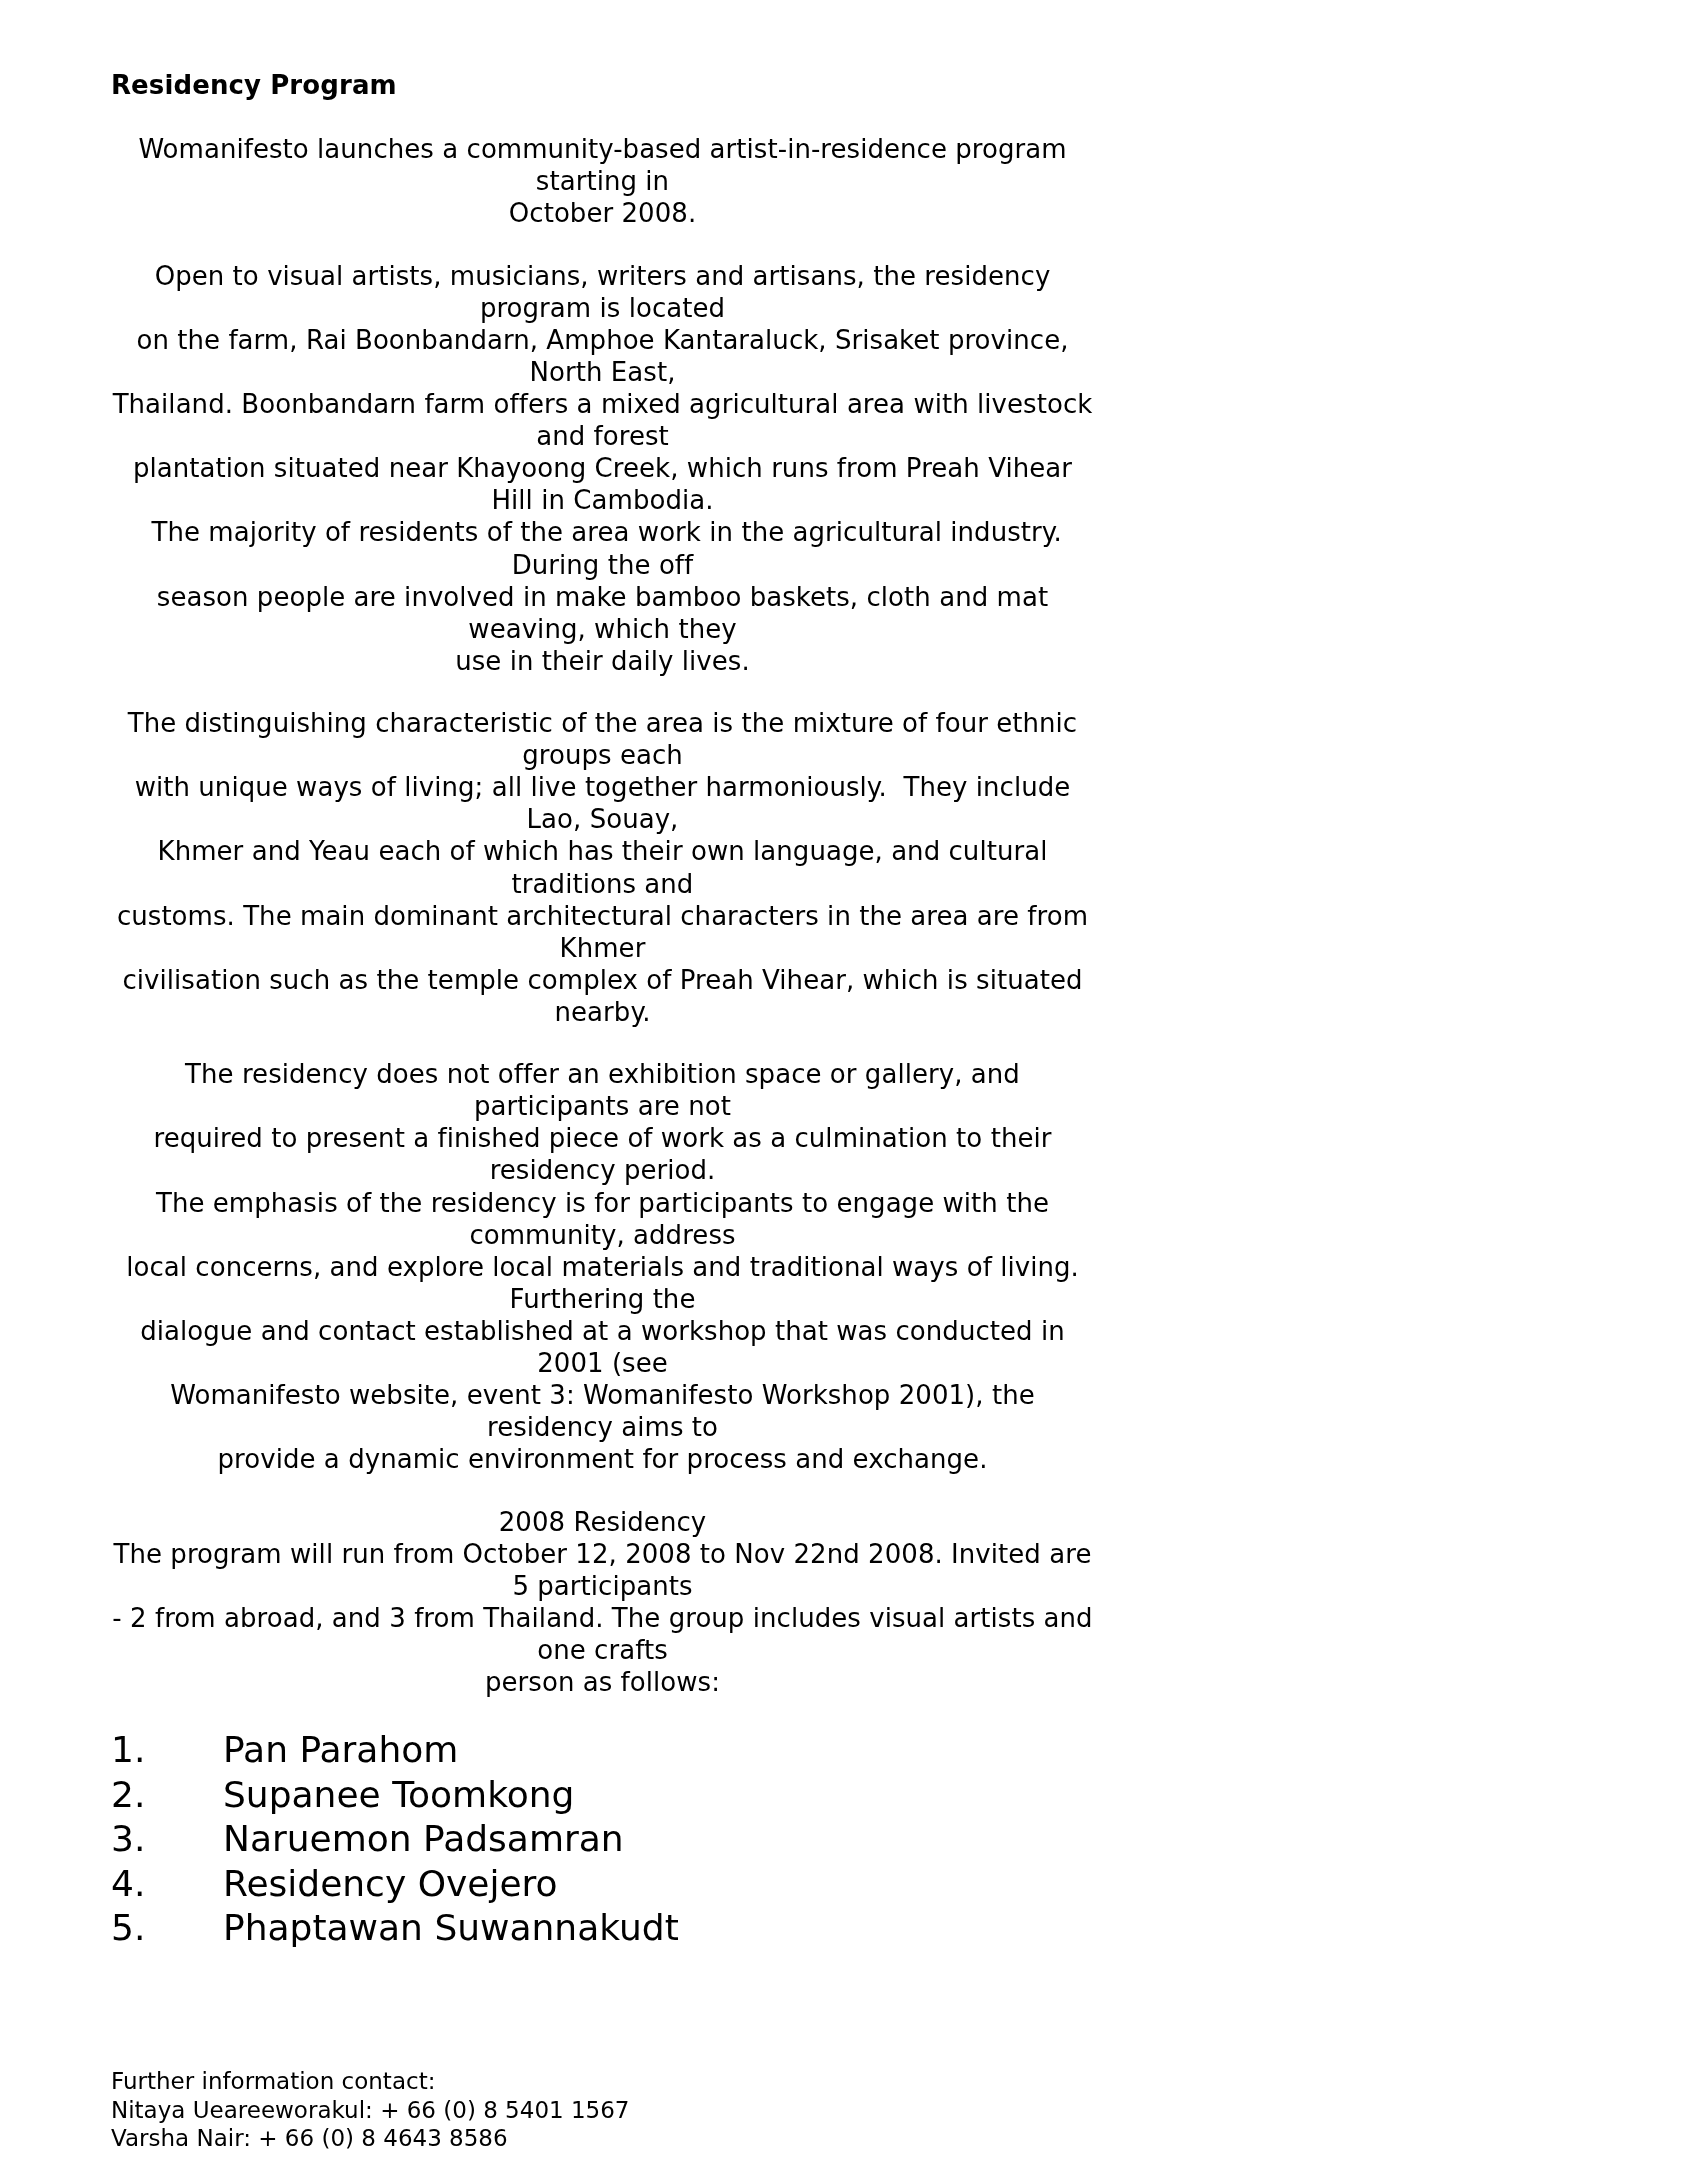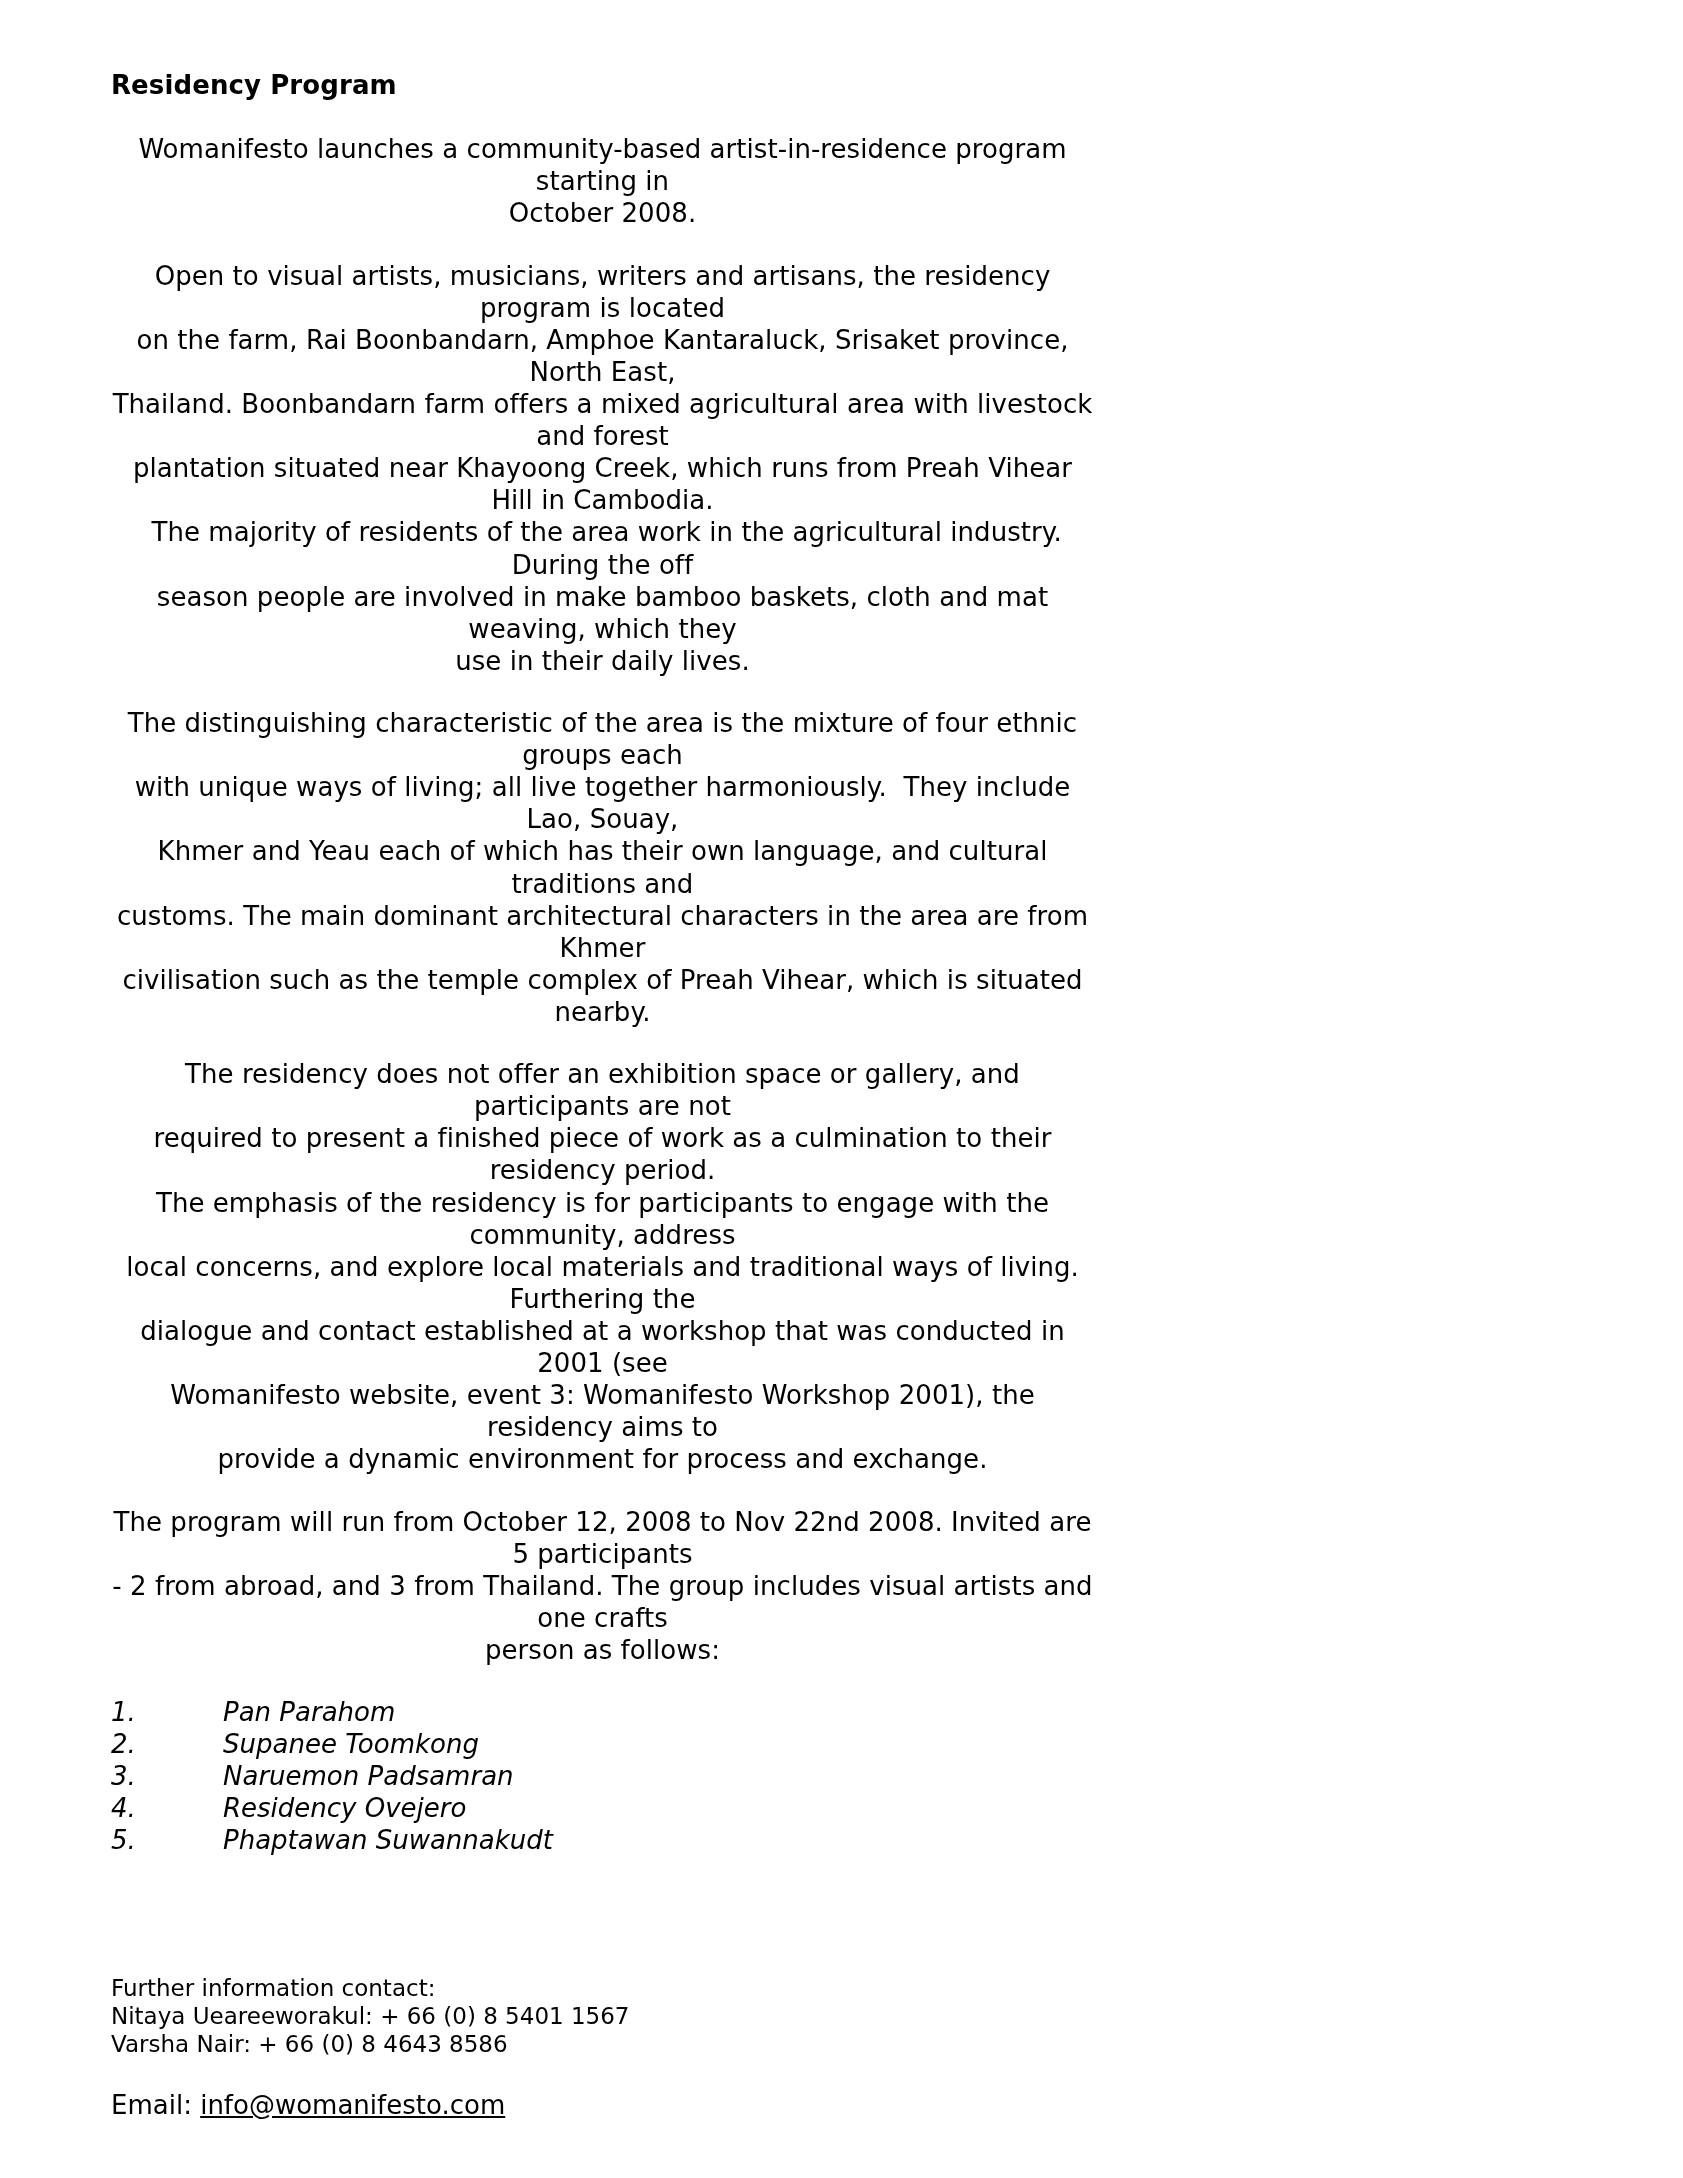--- a/index.html
+++ b/index.html
@@ -41,23 +41,22 @@
   p.para.tight {
     margin-bottom: 0;
   }
   .spacer-sm { height: 30px; }
   .spacer-xl { height: 117px; }
 
   ol.participants {
     list-style: none;
     margin: 0;
     padding: 0;
-    font-size: 26px;
+    font-size: 36px;
     line-height: 1.235;
-    font-style: italic;
   }
   ol.participants li {
     display: block;
     white-space: nowrap;
   }
   ol.participants li .num {
     display: inline-block;
     width: 112px;
   }
   .contact-block, .funding-block {
@@ -99,20 +98,21 @@
 civilisation such as the temple complex of Preah Vihear, which is situated nearby.</p>
 
   <p class="para">The residency does not offer an exhibition space or gallery, and participants are not
 required to present a finished piece of work as a culmination to their residency period.
 The emphasis of the residency is for participants to engage with the community, address
 local concerns, and explore local materials and traditional ways of living. Furthering the
 dialogue and contact established at a workshop that was conducted in 2001 (see
 Womanifesto website, event 3: Womanifesto Workshop 2001), the residency aims to
 provide a dynamic environment for process and exchange.</p>
 
+  <p class="para tight">2008 Residency</p>
 
   <p class="para">The program will run from October 12, 2008 to Nov 22nd 2008. Invited are 5 participants
 - 2 from abroad, and 3 from Thailand. The group includes visual artists and one crafts
 person as follows:</p>
 
   <ol class="participants">
     <li>
       <span class="num">1.</span><span>Pan Parahom</span>
     </li>
     <li>

